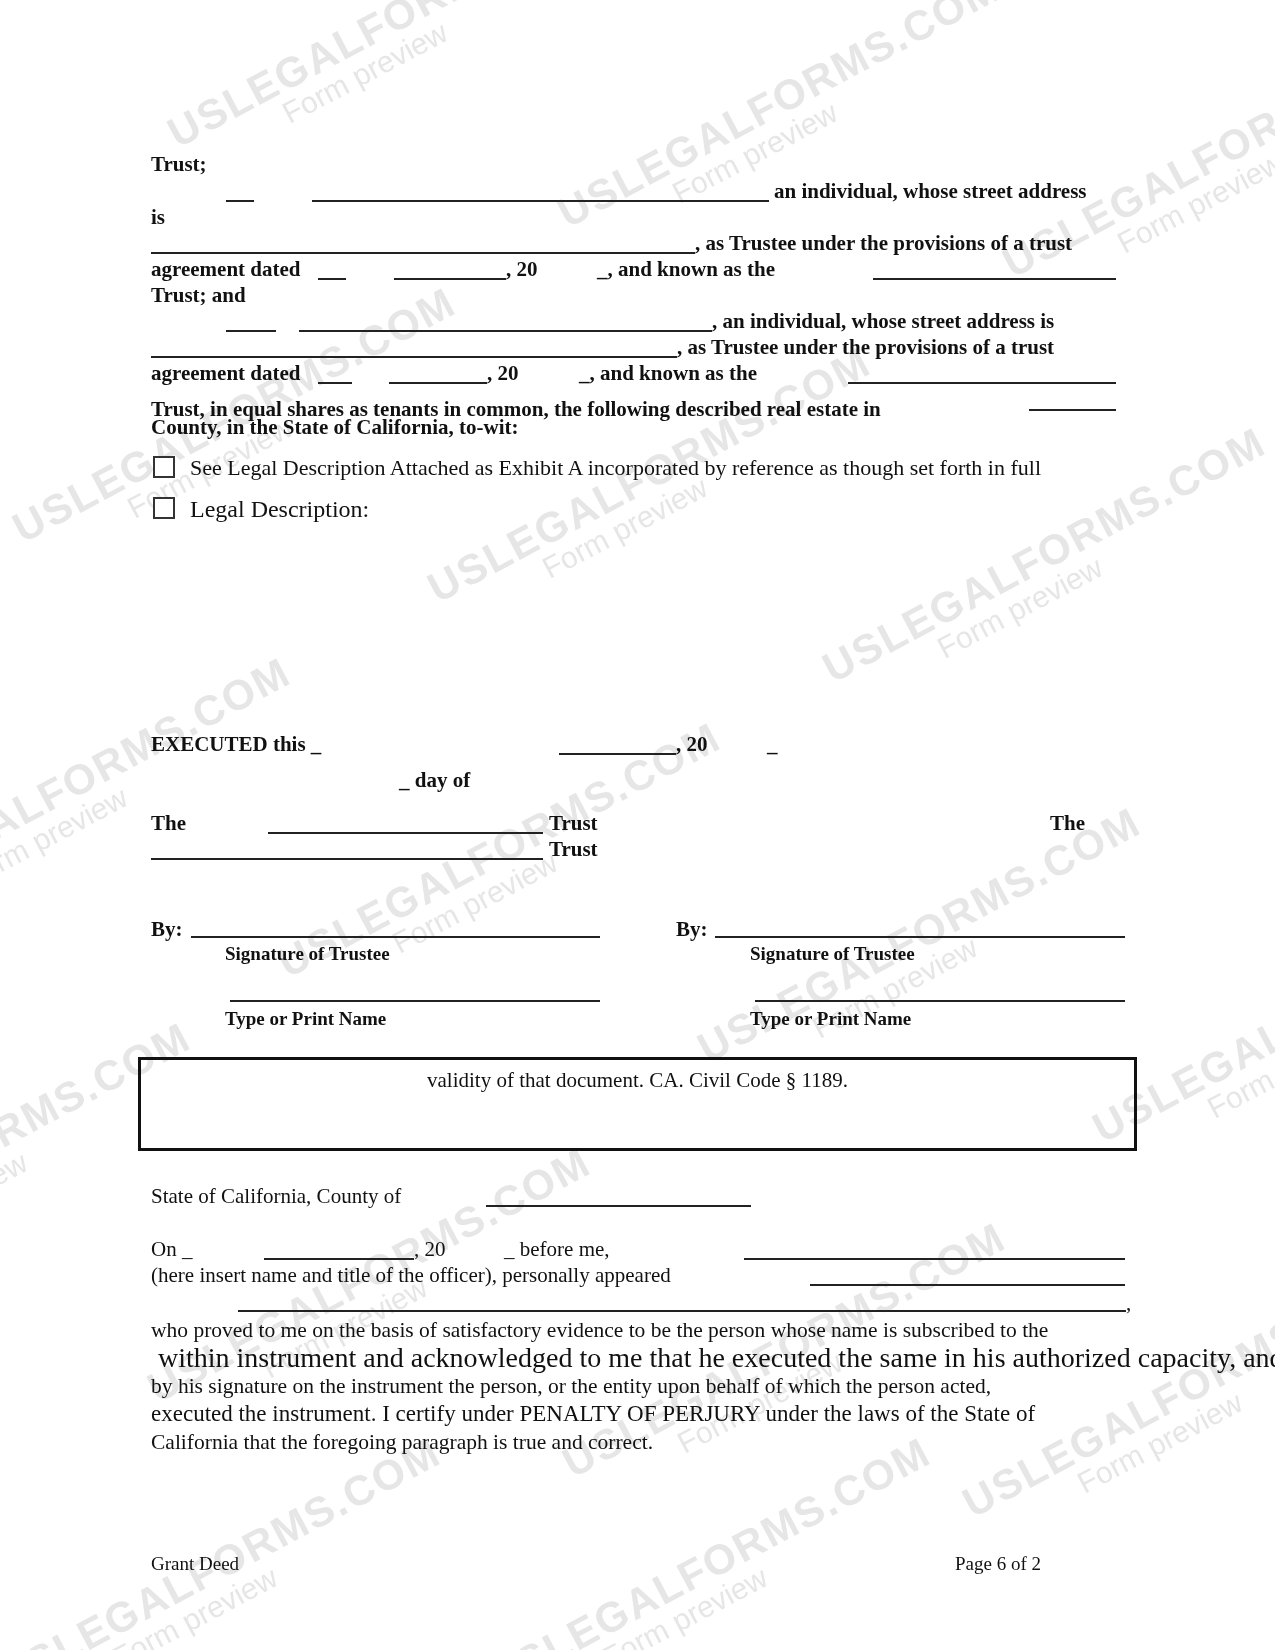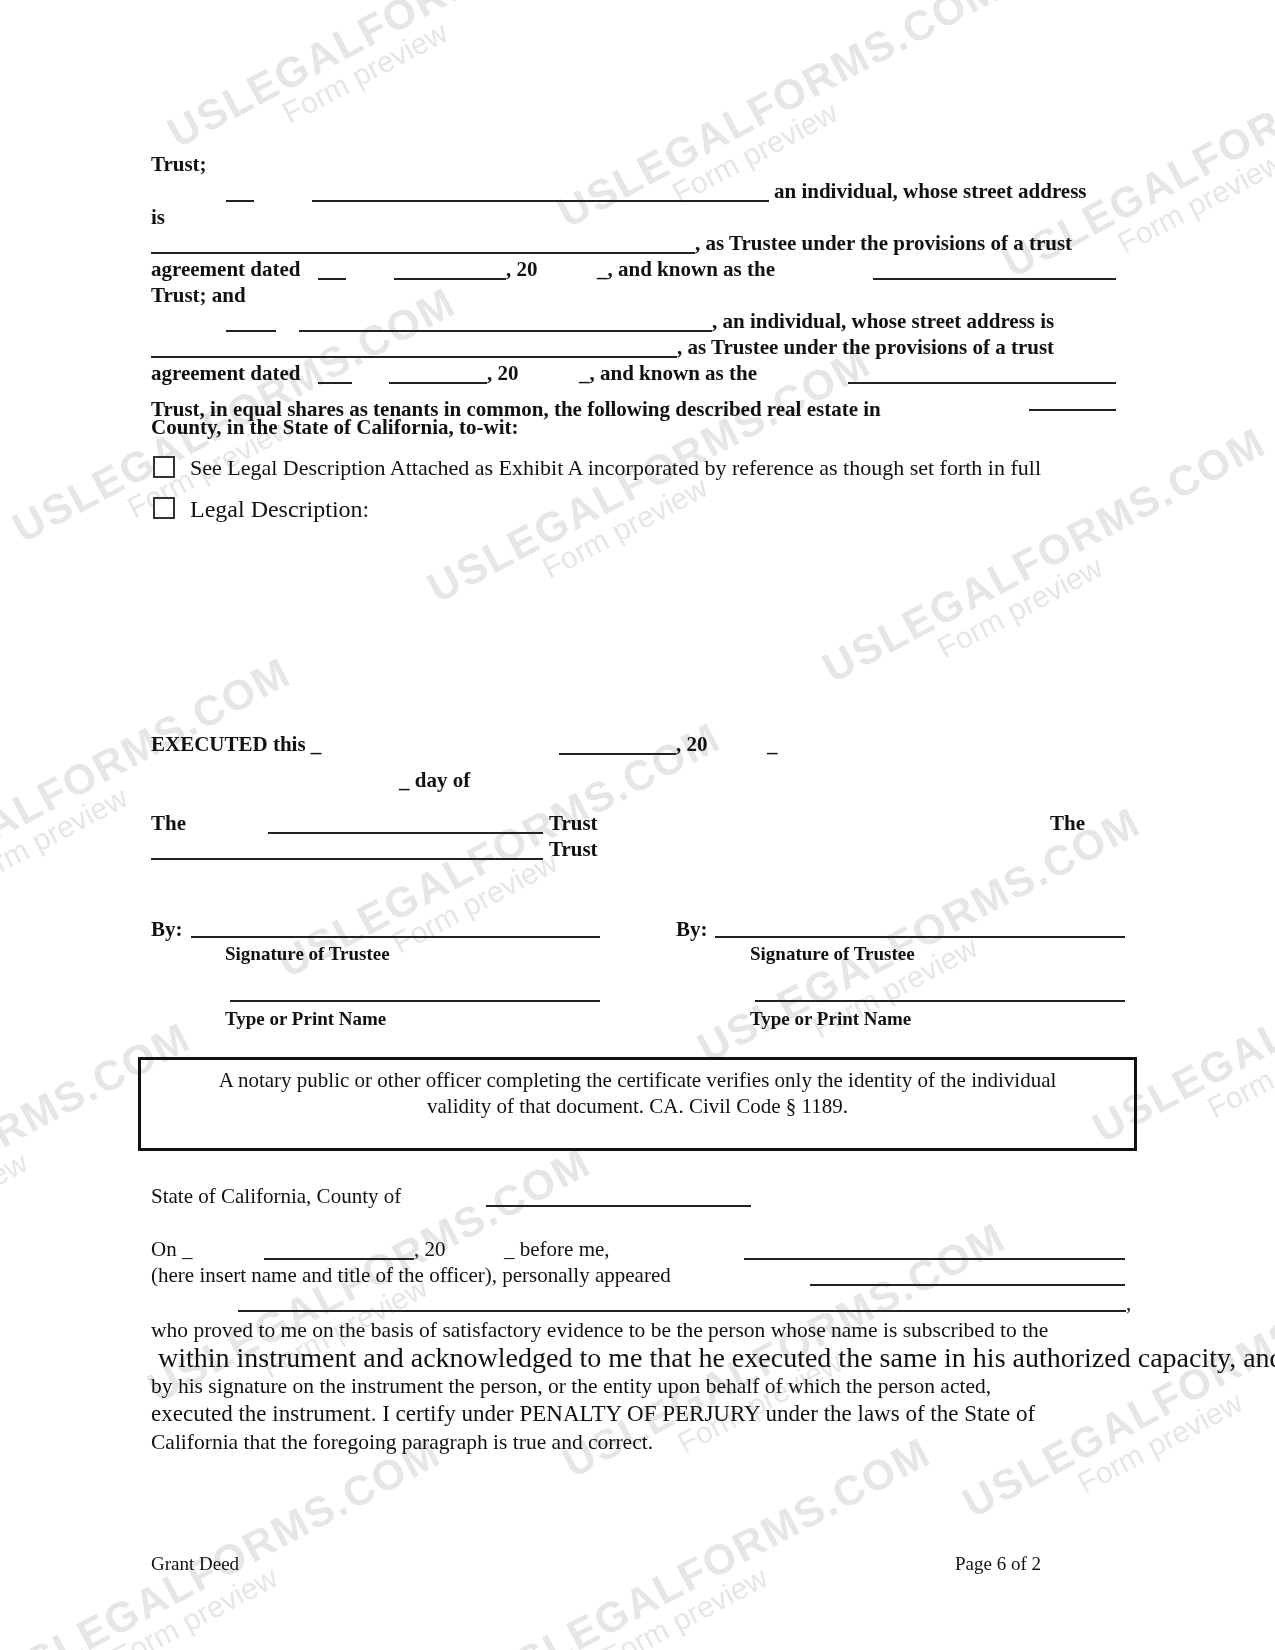--- a/index.html
+++ b/index.html
@@ -155,21 +155,20 @@
   <div class="ln b" style="left:225px;top:1006px;font-size:19px;">Type or Print Name</div>
 
   <div class="ln b" style="left:676px;top:916px;">By:</div>
   <div class="u" style="left:715px;top:936px;width:410px;"></div>
   <div class="ln b" style="left:750px;top:941px;font-size:19px;">Signature of Trustee</div>
   <div class="u" style="left:755px;top:1000px;width:370px;"></div>
   <div class="ln b" style="left:750px;top:1006px;font-size:19px;">Type or Print Name</div>
 </div>
 
 <div class="notary">
-  <div>A notary public or other officer completing the certificate verifies only the identity of the individual</div>
   <div>validity of that document. CA. Civil Code § 1189.</div>
 </div>
 
 <div>
   <div class="ln" style="left:151px;top:1183px;font-size:21px;">State of California, County of</div>
   <div class="u" style="left:486px;top:1205px;width:265px;"></div>
 
   <div class="ln" style="left:151px;top:1236px;">On _</div>
   <div class="u" style="left:264px;top:1258px;width:150px;"></div>
   <div class="ln" style="left:414px;top:1236px;">, 20</div>

